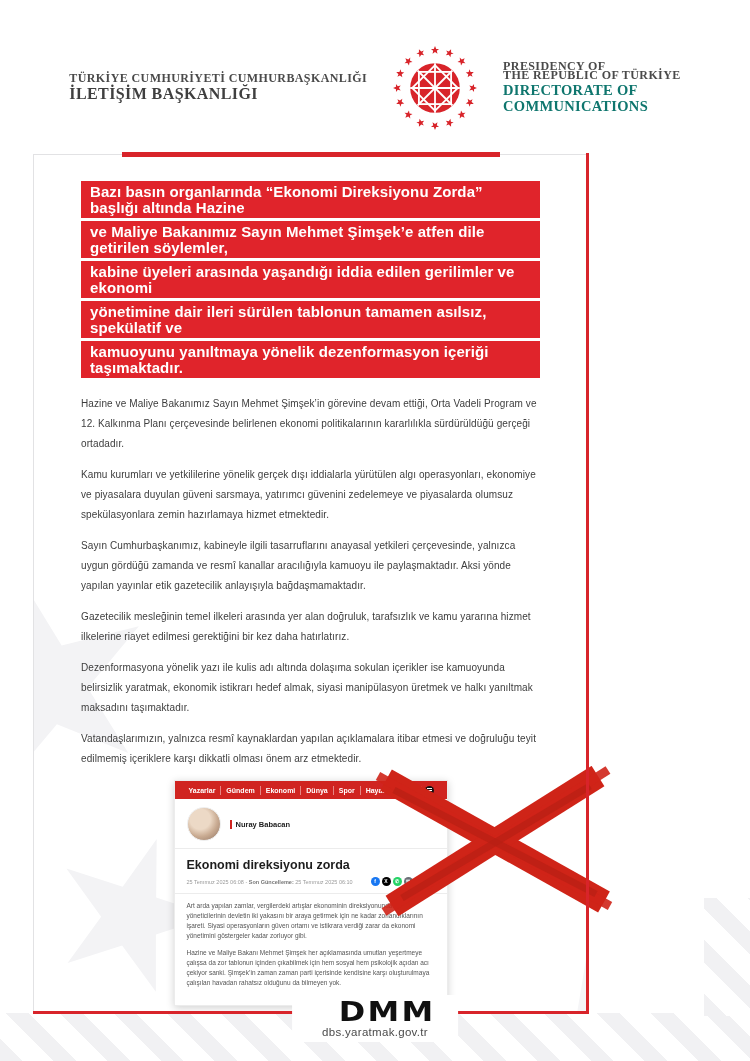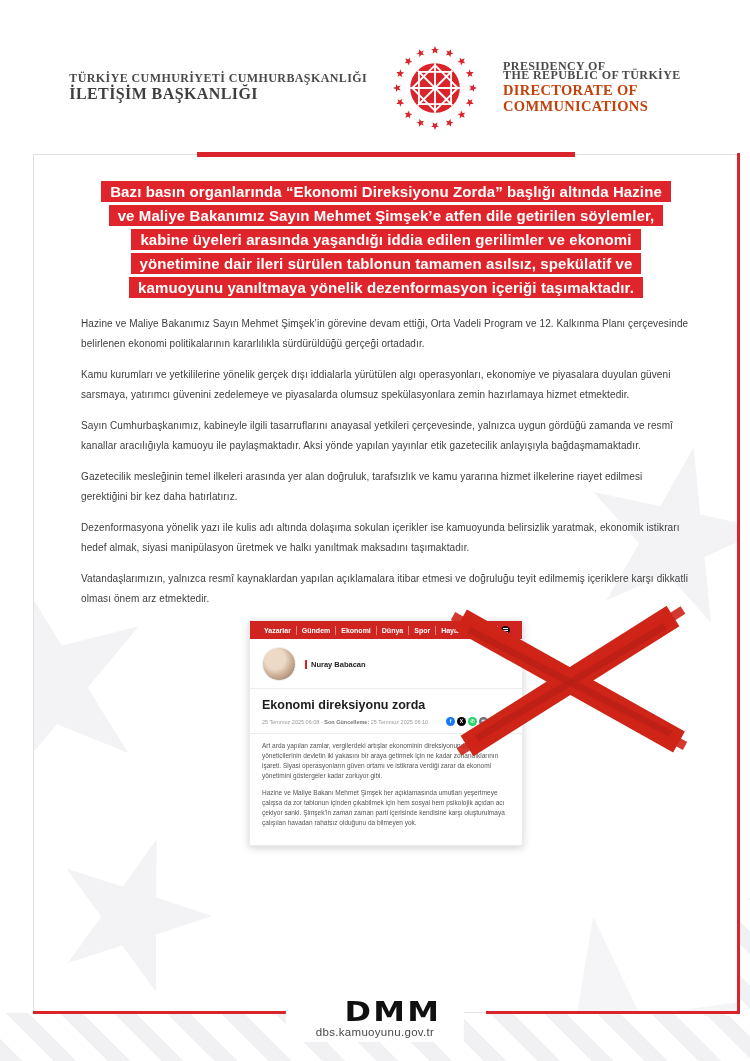--- a/index.html
+++ b/index.html
@@ -17,24 +17,24 @@
   
   .header { position:absolute; top:42px; left:0; right:0;
     display:flex; justify-content:center; align-items:center; gap:22px; z-index:2; }
   .org-left  { }
   .org-right { text-align:left; }
   .org-small { font-family:"Liberation Serif", serif; font-size:12px; font-weight:bold;
     color:#4a4a4a; letter-spacing:.4px; line-height:9px; }
   .org-large { font-family:Liberation Serif, serif; font-size:16px; font-weight:bold;
     color:#3f3f3f; letter-spacing:.4px; line-height:18px; margin-top:2px; }
   .org-large2 { font-family:"Liberation Serif", serif; font-size:14.5px; font-weight:bold;
-    color:#c2410c; letter-spacing:.3px; line-height:16px; }
+    color:#0f766e; letter-spacing:.3px; line-height:16px; }
   .emblem { width:92px; height:92px; flex:0 0 auto; }
   
-  .card { position:absolute; left:33px; top:154px; width:706px; height:859px;
+  .card { position:absolute; left:33px; top:154px; width:555px; height:859px;
     background:#fff; border:1px solid #e2e2e4; z-index:1; }
   .card-wm { position:absolute; inset:0; overflow:hidden; z-index:0; }
   .wm-star { position:absolute; background:#f3f3f5;
     clip-path:polygon(50% 0%,61% 35%,98% 35%,68% 57%,79% 91%,50% 70%,21% 91%,32% 57%,2% 35%,39% 35%); }
   .red-t { position:absolute; top:-3px; left:50%; transform:translateX(-50%);
     width:378px; height:5px; background:#d8242a; z-index:3; }
   .red-r { position:absolute; right:-2px; top:-2px; bottom:-2px; width:3px; background:#d8242a; z-index:3; }
   .red-b-left  { position:absolute; left:-1px;  bottom:-2px; width:292px; height:3px; background:#d8242a; z-index:3; }
   .red-b-right { position:absolute; right:-1px; bottom:-2px; width:253px; height:3px; background:#d8242a; z-index:3; }
   .card-inner { position:relative; z-index:1; padding:26px 47px 0 47px; }
@@ -226,16 +226,16 @@
             <line x1="34" y1="24" x2="236" y2="128" stroke-width="7" stroke="#b81f14" opacity="0.7"></line>
             <line x1="230" y1="20" x2="42" y2="132" stroke-width="7" stroke="#b81f14" opacity="0.7"></line>
           </g>
         </svg>
       </div>
     </div>
   </div>
 
   <div class="footer">
     <span class="dmm">DMM</span>
-    <div class="footer-url">dbs.kamuoyunu.gov.tr</div>
+    <div class="footer-url">dbs.yaratmak.gov.tr</div>
   </div>
 
 </div>
 
 </body></html>

